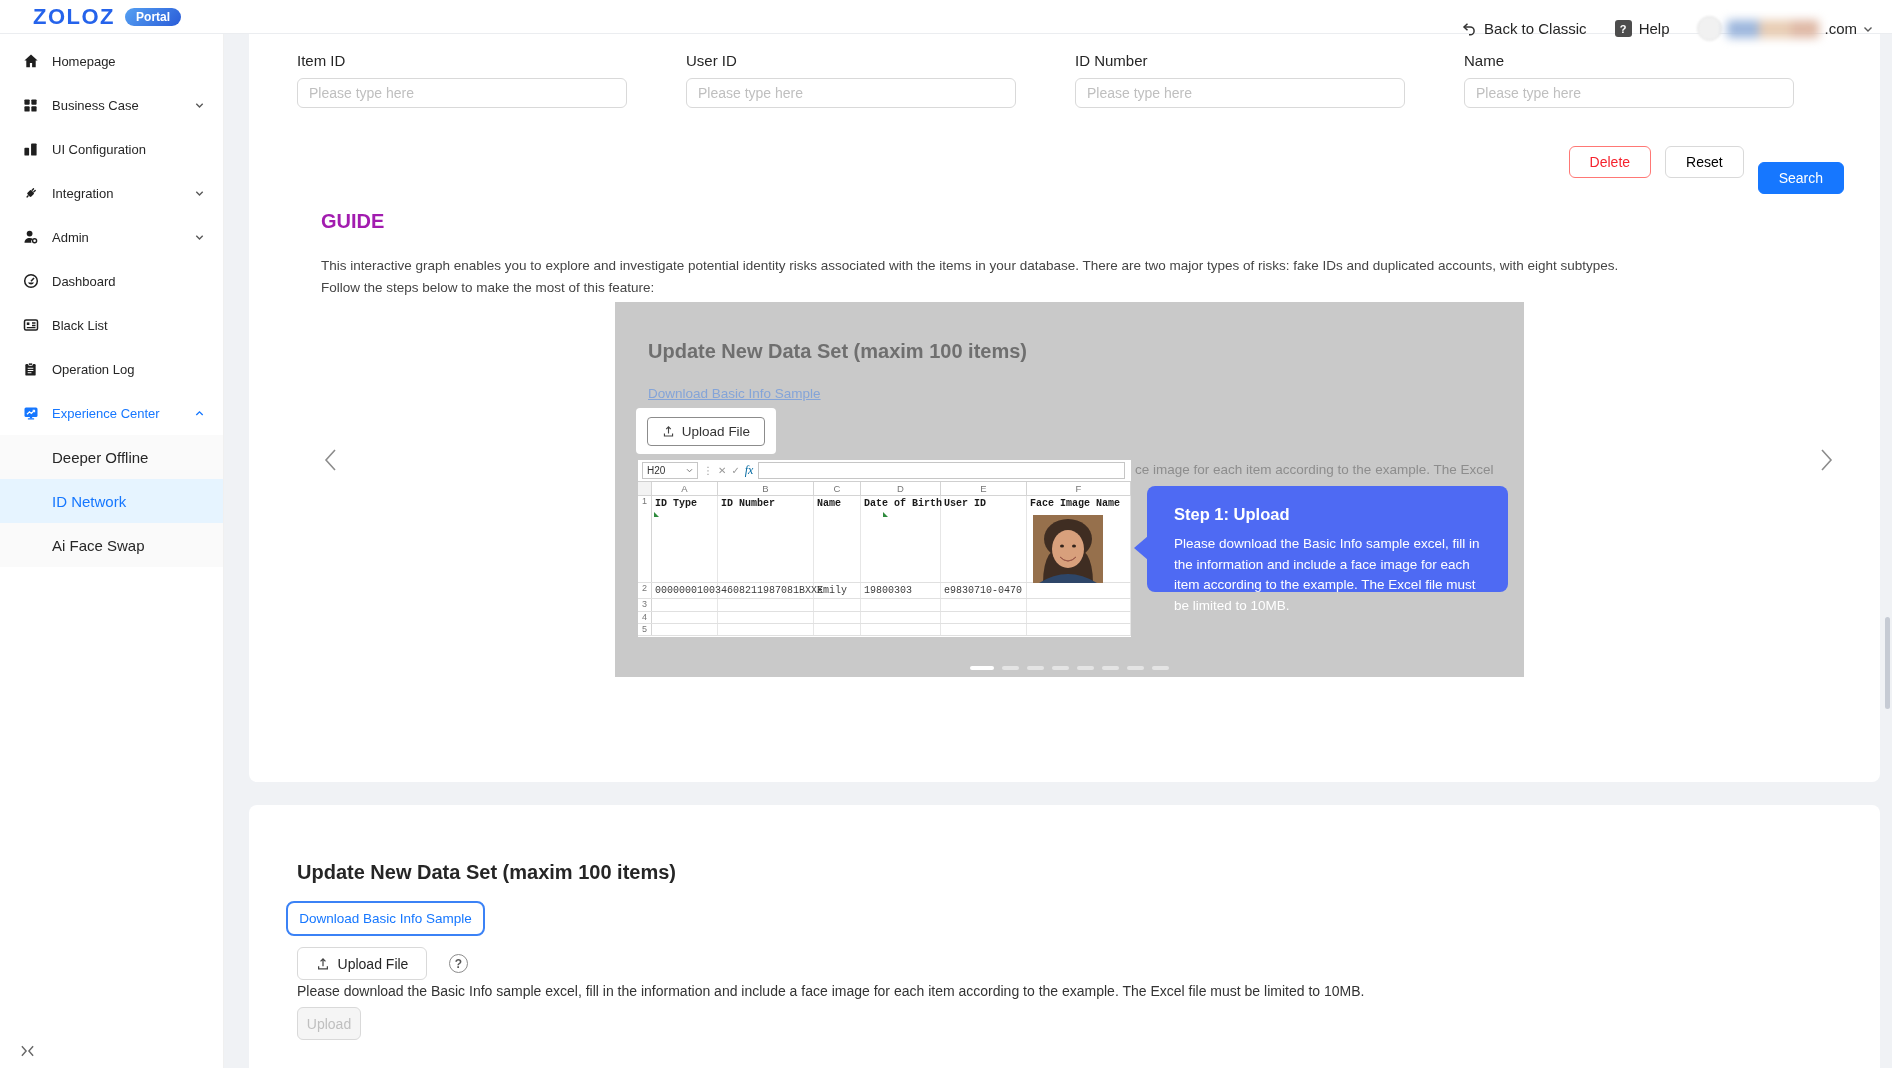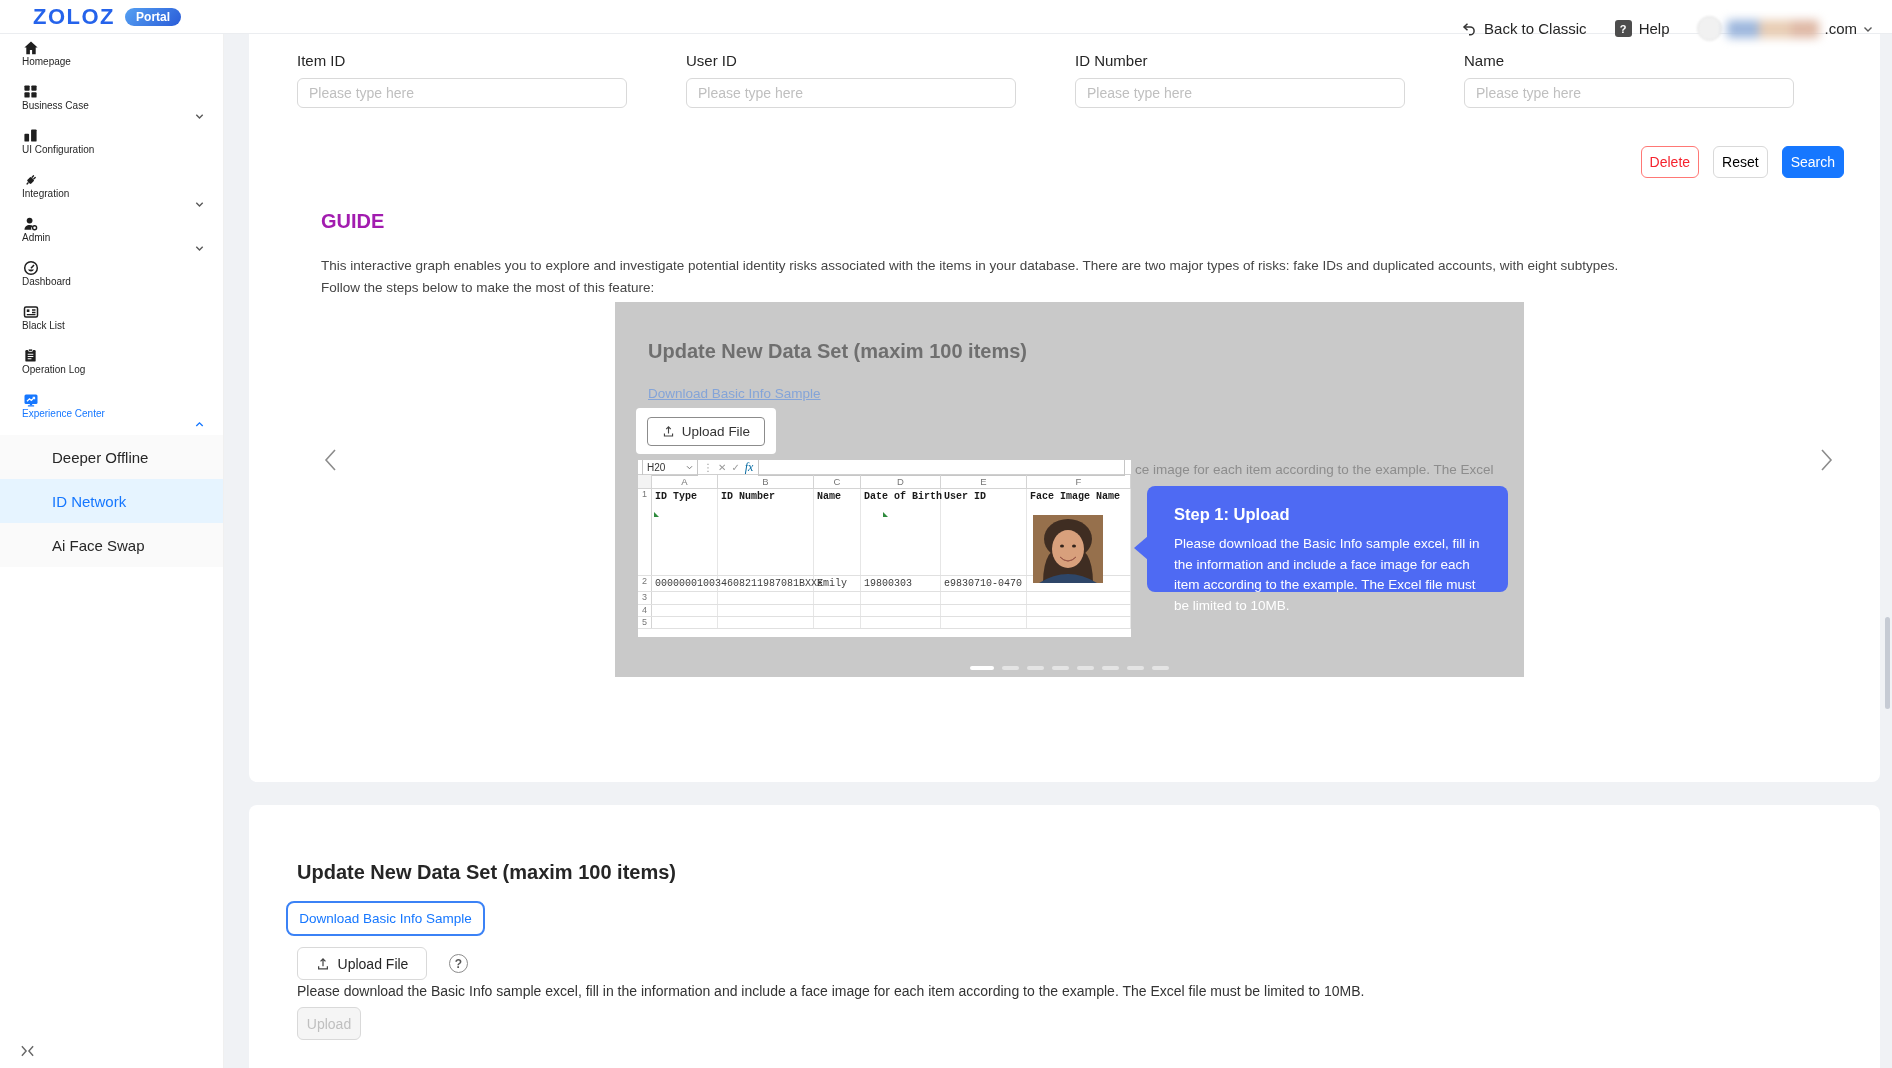--- a/index.html
+++ b/index.html
@@ -18,22 +18,22 @@
               font-size:11px; font-weight:700; display:flex; align-items:center; justify-content:center; }
   .account { display:flex; align-items:center; gap:5px; }
   .avatar { width:25px; height:25px; border-radius:50%; background:#f1f1f1; border:1px solid #e3e3e3; filter:blur(1px); }
   .blur-email { width:92px; height:18px; border-radius:3px; filter:blur(5px);
                 background:linear-gradient(90deg,#9db7dd 0 35%,#e8cdb4 35% 70%,#dfb9a6 70%); }
   .dom { font-size:15px; }
 
   
   .sidebar { position:absolute; left:0; top:34px; width:224px; bottom:0; background:#fff;
              border-right:1px solid #f0f0f0; padding-top:5px; z-index:10; }
-  .sb-item { display:flex; align-items:flex-start; height:44px; padding:0 18px 0 22px;
-             font-size:10px; color:#262626; cursor:pointer;flex-direction:column; }
+  .sb-item { display:flex; align-items:center; height:44px; padding:0 18px 0 22px;
+             font-size:13px; color:#262626; cursor:pointer; }
   .sb-item .ico { width:17px; height:17px; margin-right:13px; display:flex; align-items:center;
                   justify-content:center; color:#1f1f1f; flex:none; }
   .sb-item .chev { margin-left:auto; color:#595959; display:flex; }
   .sb-item.active { color:#1677ff; }
   .sb-item.active .ico, .sb-item.active .chev { color:#1677ff; }
   .sb-sub { background:#fafafa; }
   .sb-subitem { display:flex; align-items:center; height:44px; padding-left:52px; font-size:15px; cursor:pointer; }
   .sb-subitem.selected { background:#e6f4ff; color:#1677ff; }
   .collapse { position:absolute; left:20px; bottom:10px; color:#595959; cursor:pointer; }
 
@@ -43,43 +43,43 @@
   .card2 { position:absolute; left:25px; top:771px; width:1631px; height:300px; background:#fff; border-radius:8px; }
 
   
   .form-row { position:absolute; left:48px; top:18px; display:flex; gap:59px; }
   .fgroup { width:330px; }
   .fgroup label { display:block; font-size:15px; color:#262626; margin-bottom:9px; }
   .fgroup input { width:330px; height:30px; border:1px solid #d9d9d9; border-radius:6px;
                   padding:0 11px; font-size:14px; font-family:"Liberation Sans",sans-serif; color:#262626; outline:none; }
   .fgroup input::placeholder { color:#bfbfbf; }
   .btn-row { position:absolute; right:36px; top:112px; display:flex; gap:14px; }
-  .btn { height:32px; padding:0 8px; border-radius:6px; font-size:14px; background:#fff;
+  .btn { height:32px; padding:0 20px; border-radius:6px; font-size:14px; background:#fff;
          border:1px solid #d9d9d9; cursor:pointer; font-family:"Liberation Sans",sans-serif; }
   .btn.danger { border-color:#ff7875; color:#f5222d; }
-  .btn.primary { background:#1677ff; border-color:#1677ff; color:#fff; }
+  .btn.primary { background:#1677ff; border-color:#1677ff; color:#fff;margin-top:16px; }
 
   
   .guide-title { position:absolute; left:72px; top:176px; font-size:20px; font-weight:700; color:#a21caf; }
   .guide-desc { position:absolute; left:72px; top:221px; width:1440px; font-size:13.5px; line-height:22px; color:#454545; }
 
   
   .carousel { position:absolute; left:366px; top:268px; width:909px; height:375px; background:#c9c9c9; overflow:hidden; }
   .car-title { position:absolute; left:33px; top:38px; font-size:20px; font-weight:700; color:#6f6f6f; }
   .car-link { position:absolute; left:33px; top:84px; font-size:13.5px; color:#84a4d8; text-decoration:underline; }
   .car-upbox { position:absolute; left:21px; top:106px; width:140px; height:46px; background:#fff; border-radius:4px;
                display:flex; align-items:center; justify-content:center; }
   .car-upbtn { width:118px; height:29px; border:1px solid #8c8c8c; border-radius:4px; background:#fff;
                display:flex; align-items:center; justify-content:center; gap:7px; font-size:13.5px; color:#333; }
   .car-cut { position:absolute; left:520px; top:160px; font-size:13.5px; color:#8d8d8d; white-space:nowrap; }
 
   
   .xl { position:absolute; left:23px; top:158px; width:493px; height:177px; background:#fff; overflow:hidden;
         font-family:"Liberation Mono",monospace; }
-  .xl-bar { height:15px; border-bottom:1px solid #cfcfcf; display:flex; align-items:center; gap:5px; padding:0 4px; }
+  .xl-bar { height:22px; border-bottom:1px solid #cfcfcf; display:flex; align-items:center; gap:5px; padding:0 4px; }
   .xl-name { width:56px; height:17px; border:1px solid #c6c6c6; font-size:10px; display:flex; align-items:center;
              justify-content:space-between; padding:0 4px; color:#333; font-family:"Liberation Sans",sans-serif; }
   .xl-sym { color:#999; font-size:10px; font-family:"Liberation Sans",sans-serif; }
   .xl-fx { font-style:italic; font-family:"Liberation Serif",serif; font-size:12px; color:#0369a1; }
   .xl-input { flex:1; height:17px; border:1px solid #c6c6c6; margin-right:2px; }
   .xl-cols { display:flex; height:14px; border-bottom:1px solid #d4d4d4; font-size:9.5px; color:#777;
              font-family:"Liberation Sans",sans-serif; }
   .xl-corner { width:14px; border-right:1px solid #d4d4d4; background:#f3f3f3; }
   .xl-col { border-right:1px solid #d4d4d4; text-align:center; line-height:14px; }
   .xl-row { display:flex; border-bottom:1px solid #e0e0e0; position:relative; }

